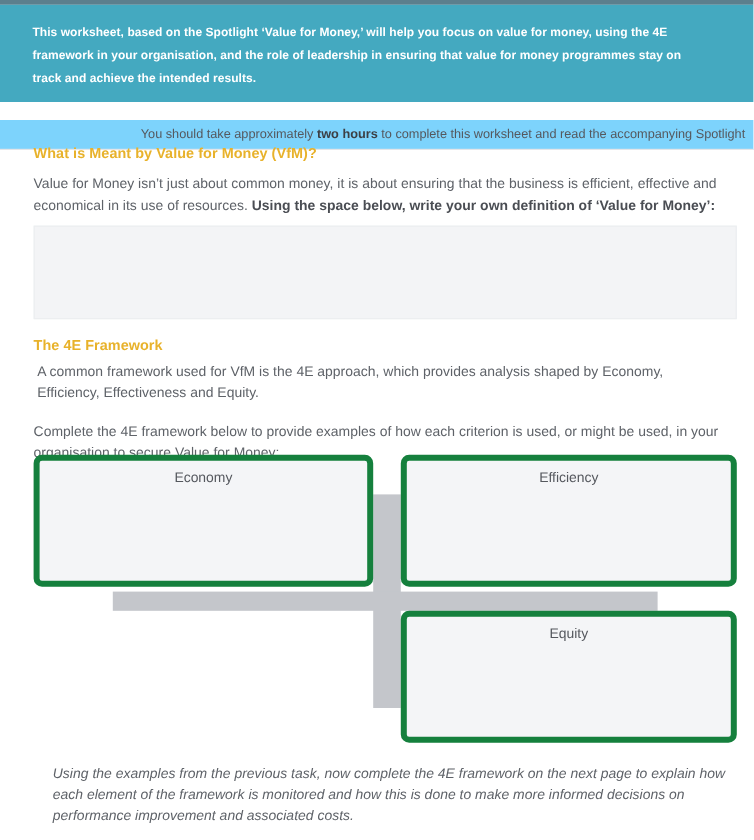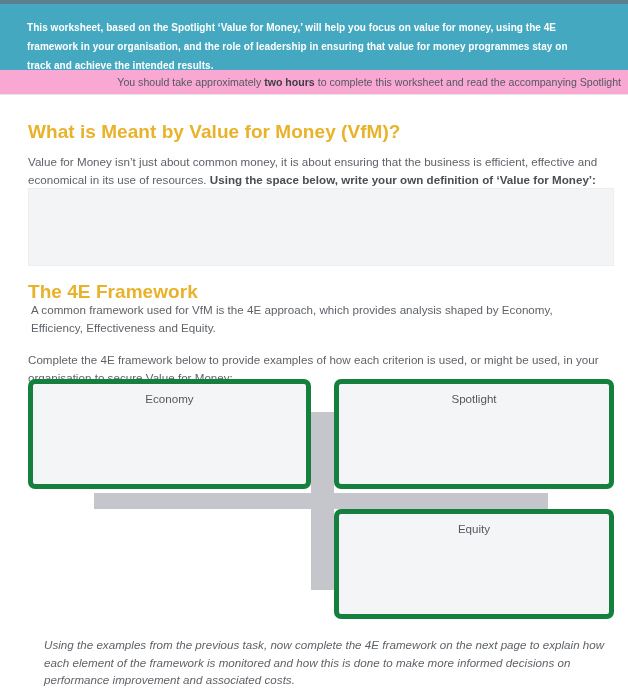--- a/index.html
+++ b/index.html
@@ -47,24 +47,24 @@
     color: #ffffff;
     font-size: 10px;
     font-weight: bold;
     line-height: 19px;
     letter-spacing: 0.05px;
   }
 
   
   .note-band {
     position: absolute;
-    left: 0; top: 70px;
+    left: 0; top: 100px;
     width: 628px;
     height: 25px;
-    background: #f9a8d4;
+    background: #7dd3fc;
     border-bottom: 1px solid #e3e5e8;
     box-sizing: border-box;
   }
   .note-text {
     position: absolute;
     right: 7px;
     top: 5px;
     margin: 0;
     font-size: 10.6px;
     line-height: 14px;
@@ -78,21 +78,21 @@
     position: absolute;
     left: 0;
     top: 111px;
     width: 628px;
   }
 
   .section-heading {
     margin: 0;
     padding: 0 28px;
     color: #e8b22b;
-    font-size: 19px;
+    font-size: 12px;
     font-weight: bold;
     letter-spacing: 0.05px;
   }
 
   .body-text {
     margin: 0;
     padding: 0 28px;
     font-size: 11.6px;
     line-height: 17.5px;
     color: #5e6268;
@@ -184,21 +184,21 @@
   <p class="body-text" style="position:absolute; left:0; top:301px; width:628px; box-sizing:border-box;padding-left:31px;">A common framework used for VfM is the 4E approach, which provides analysis shaped by Economy, Efficiency, Effectiveness and Equity.</p>
   <p class="body-text" style="position:absolute; left:0; top:351px; width:628px; box-sizing:border-box;">Complete the 4E framework below to provide examples of how each criterion is used, or might be used, in your organisation to secure Value for Money:</p>
 
   <div class="cross-v"></div>
   <div class="cross-h"></div>
 
   <div class="quad quad-economy">
     <div class="quad-label">Economy</div>
   </div>
   <div class="quad quad-efficiency">
-    <div class="quad-label">Spotlight</div>
+    <div class="quad-label">Efficiency</div>
   </div>
   <div class="quad quad-equity">
     <div class="quad-label">Equity</div>
   </div>
 
   <div class="closing-text">
     <p class="body-text">Using the examples from the previous task, now complete the 4E framework on the next page to explain how each element of the framework is monitored and how this is done to make more informed decisions on performance improvement and associated costs.</p>
   </div>
 
 </div>

